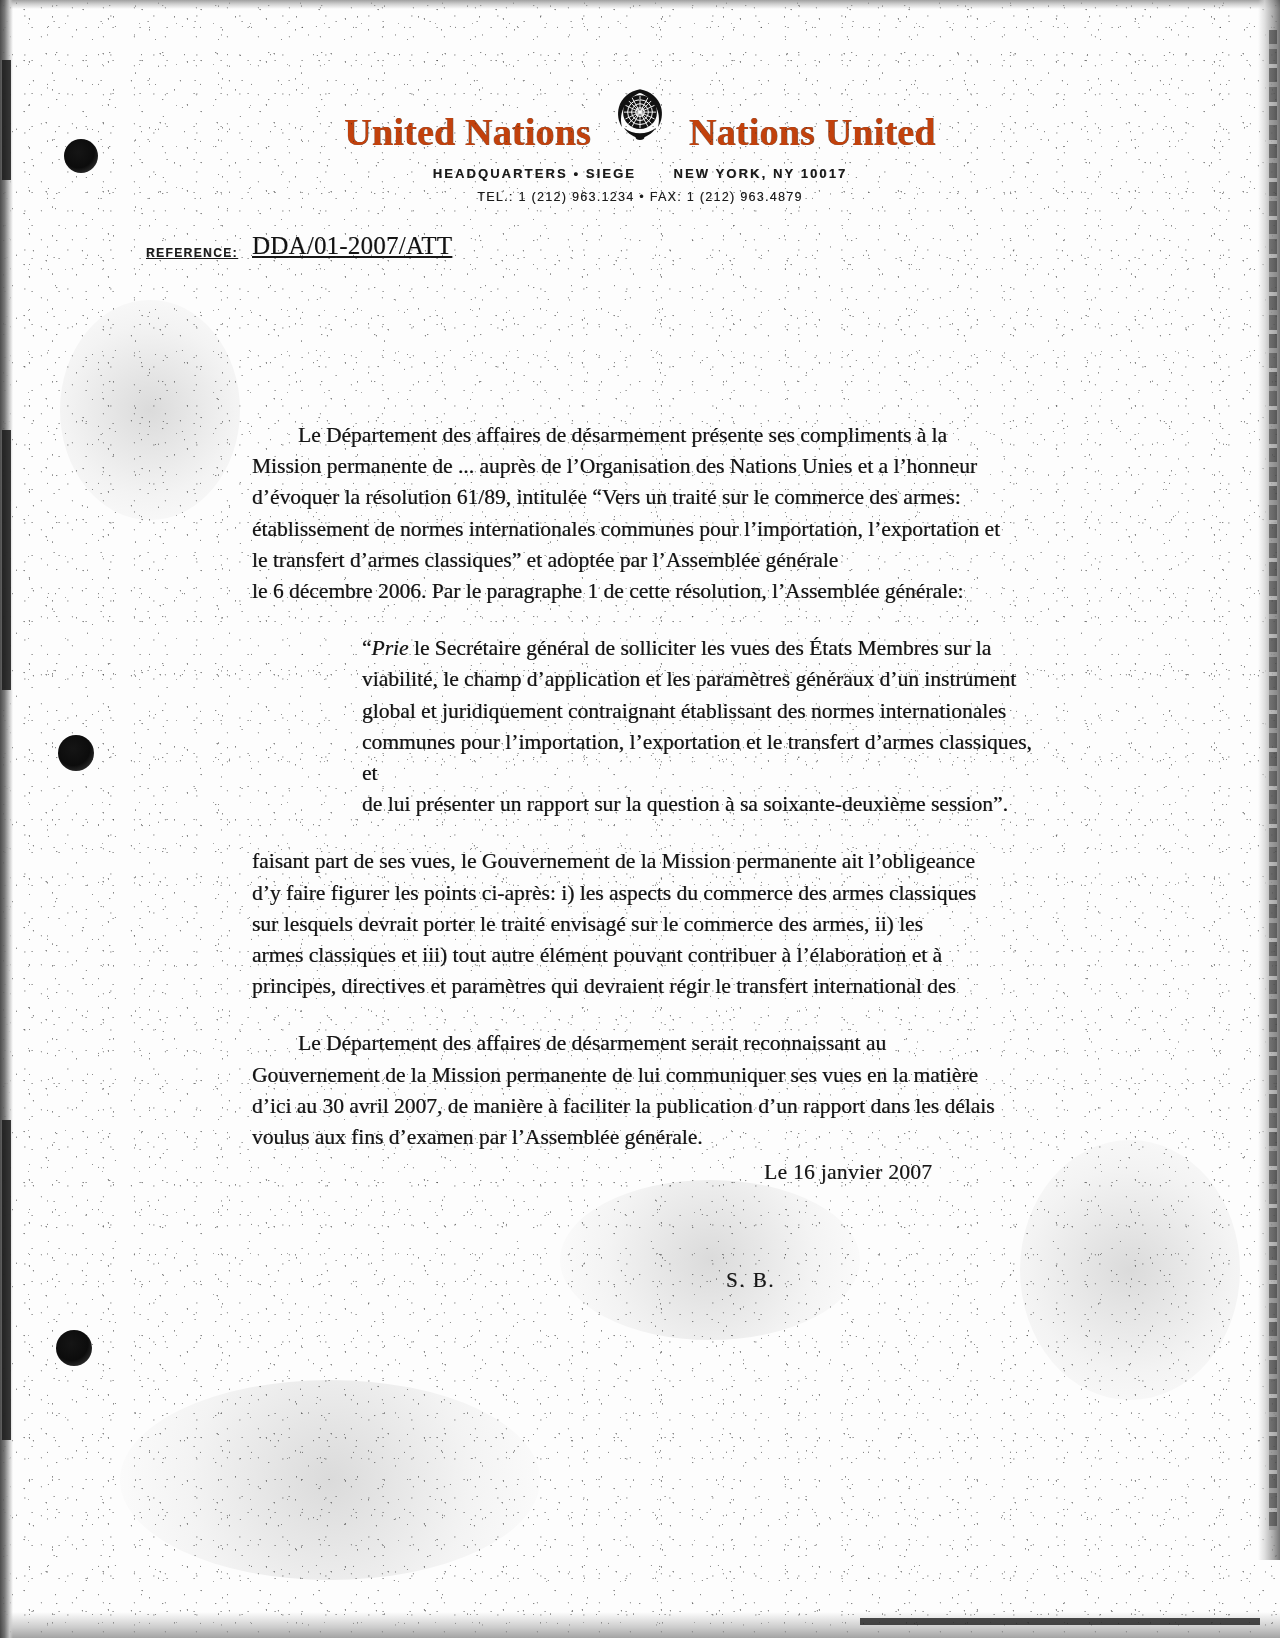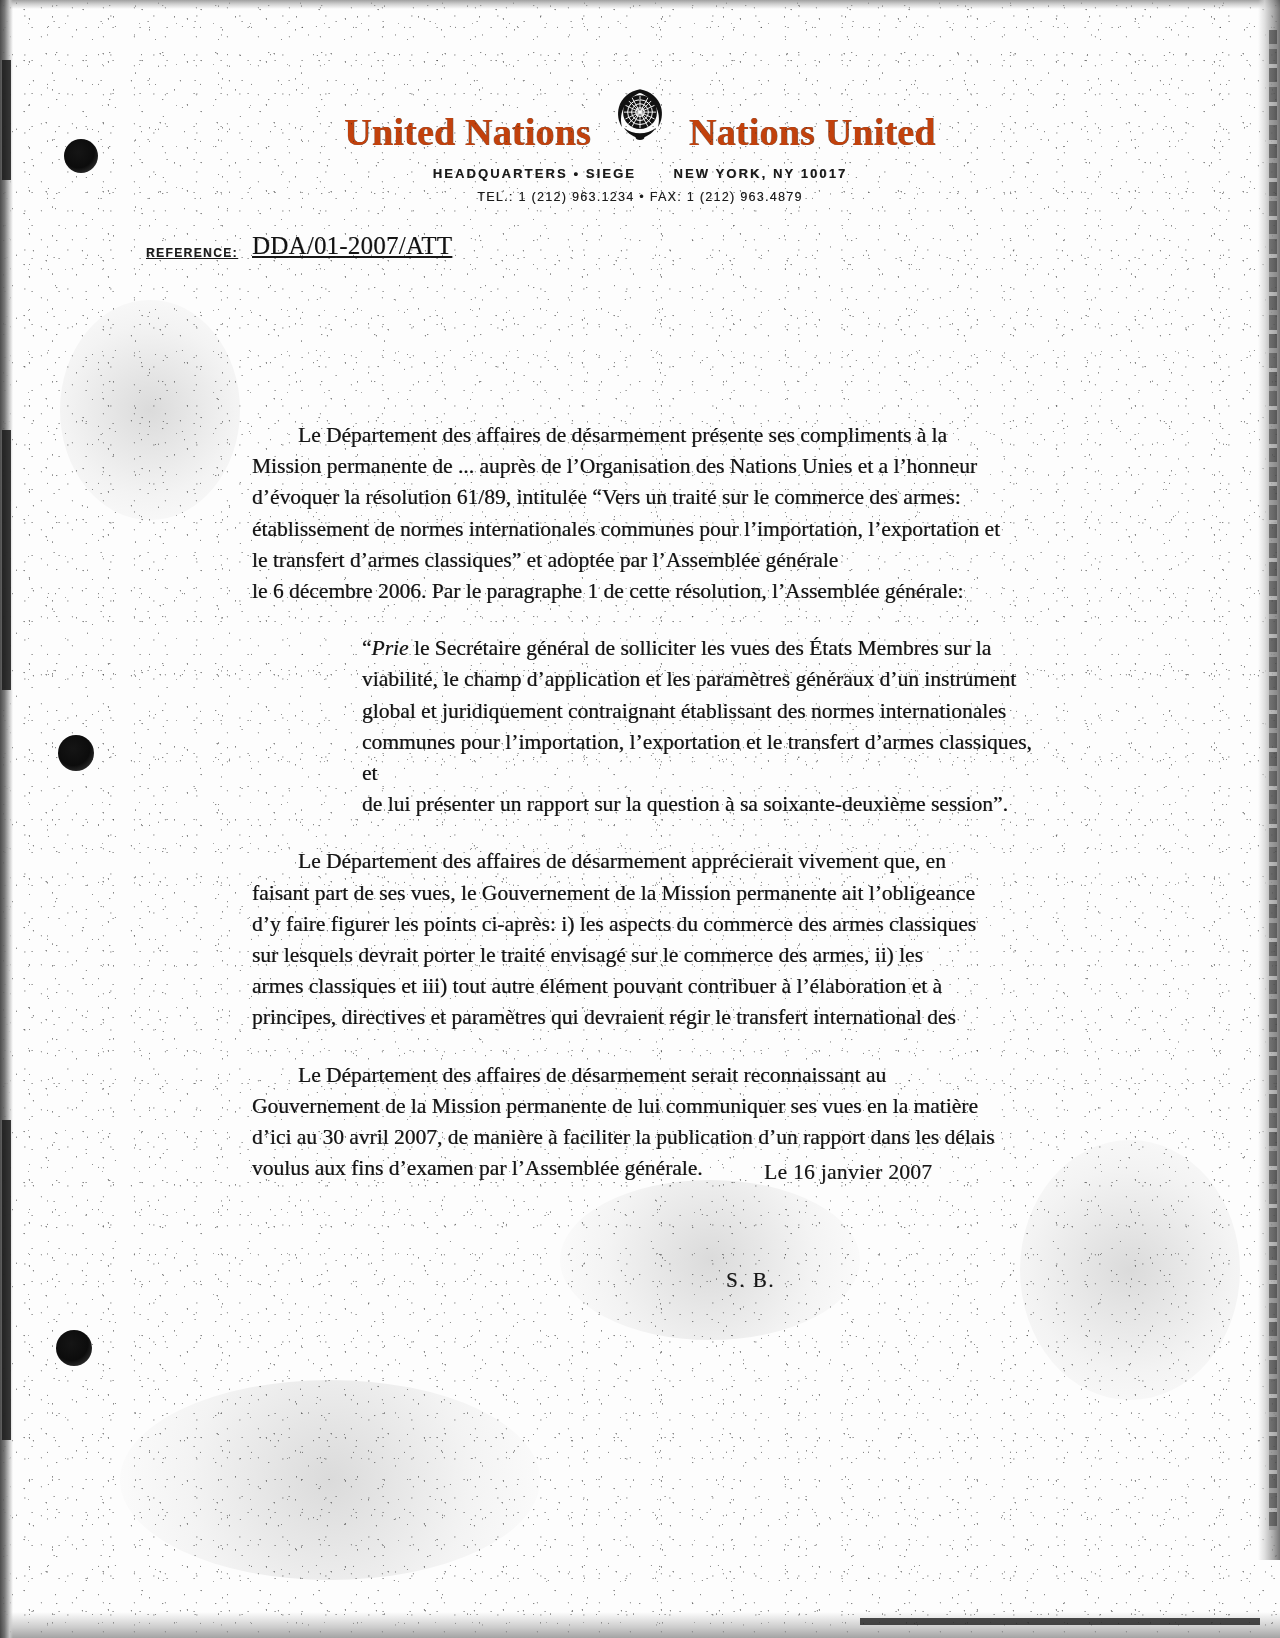--- a/index.html
+++ b/index.html
@@ -352,21 +352,20 @@
 
       <blockquote class="quote">
         <span class="line first"><span>“</span><i>Prie</i><span> le Secrétaire général de solliciter les vues des États Membres sur la</span></span>
         <span class="line">viabilité, le champ d’application et les paramètres généraux d’un instrument</span>
         <span class="line">global et juridiquement contraignant établissant des normes internationales</span>
         <span class="line">communes pour l’importation, l’exportation et le transfert d’armes classiques, et</span>
         <span class="line">de lui présenter un rapport sur la question à sa soixante-deuxième session”.</span>
       </blockquote>
 
       <p class="para">
-        <span class="line indent">Le Département des affaires de désarmement apprécierait vivement que, en</span>
         <span class="line">faisant part de ses vues, le Gouvernement de la Mission permanente ait l’obligeance</span>
         <span class="line">d’y faire figurer les points ci-après: i) les aspects du commerce des armes classiques</span>
         <span class="line">sur lesquels devrait porter le traité envisagé sur le commerce des armes, ii) les</span>
         <span class="line">armes classiques et iii) tout autre élément pouvant contribuer à l’élaboration et à</span>
         <span class="line">principes, directives et paramètres qui devraient régir le transfert international des</span>
       </p>
 
       <p class="para">
         <span class="line indent">Le Département des affaires de désarmement serait reconnaissant au</span>
         <span class="line">Gouvernement de la Mission permanente de lui communiquer ses vues en la matière</span>

